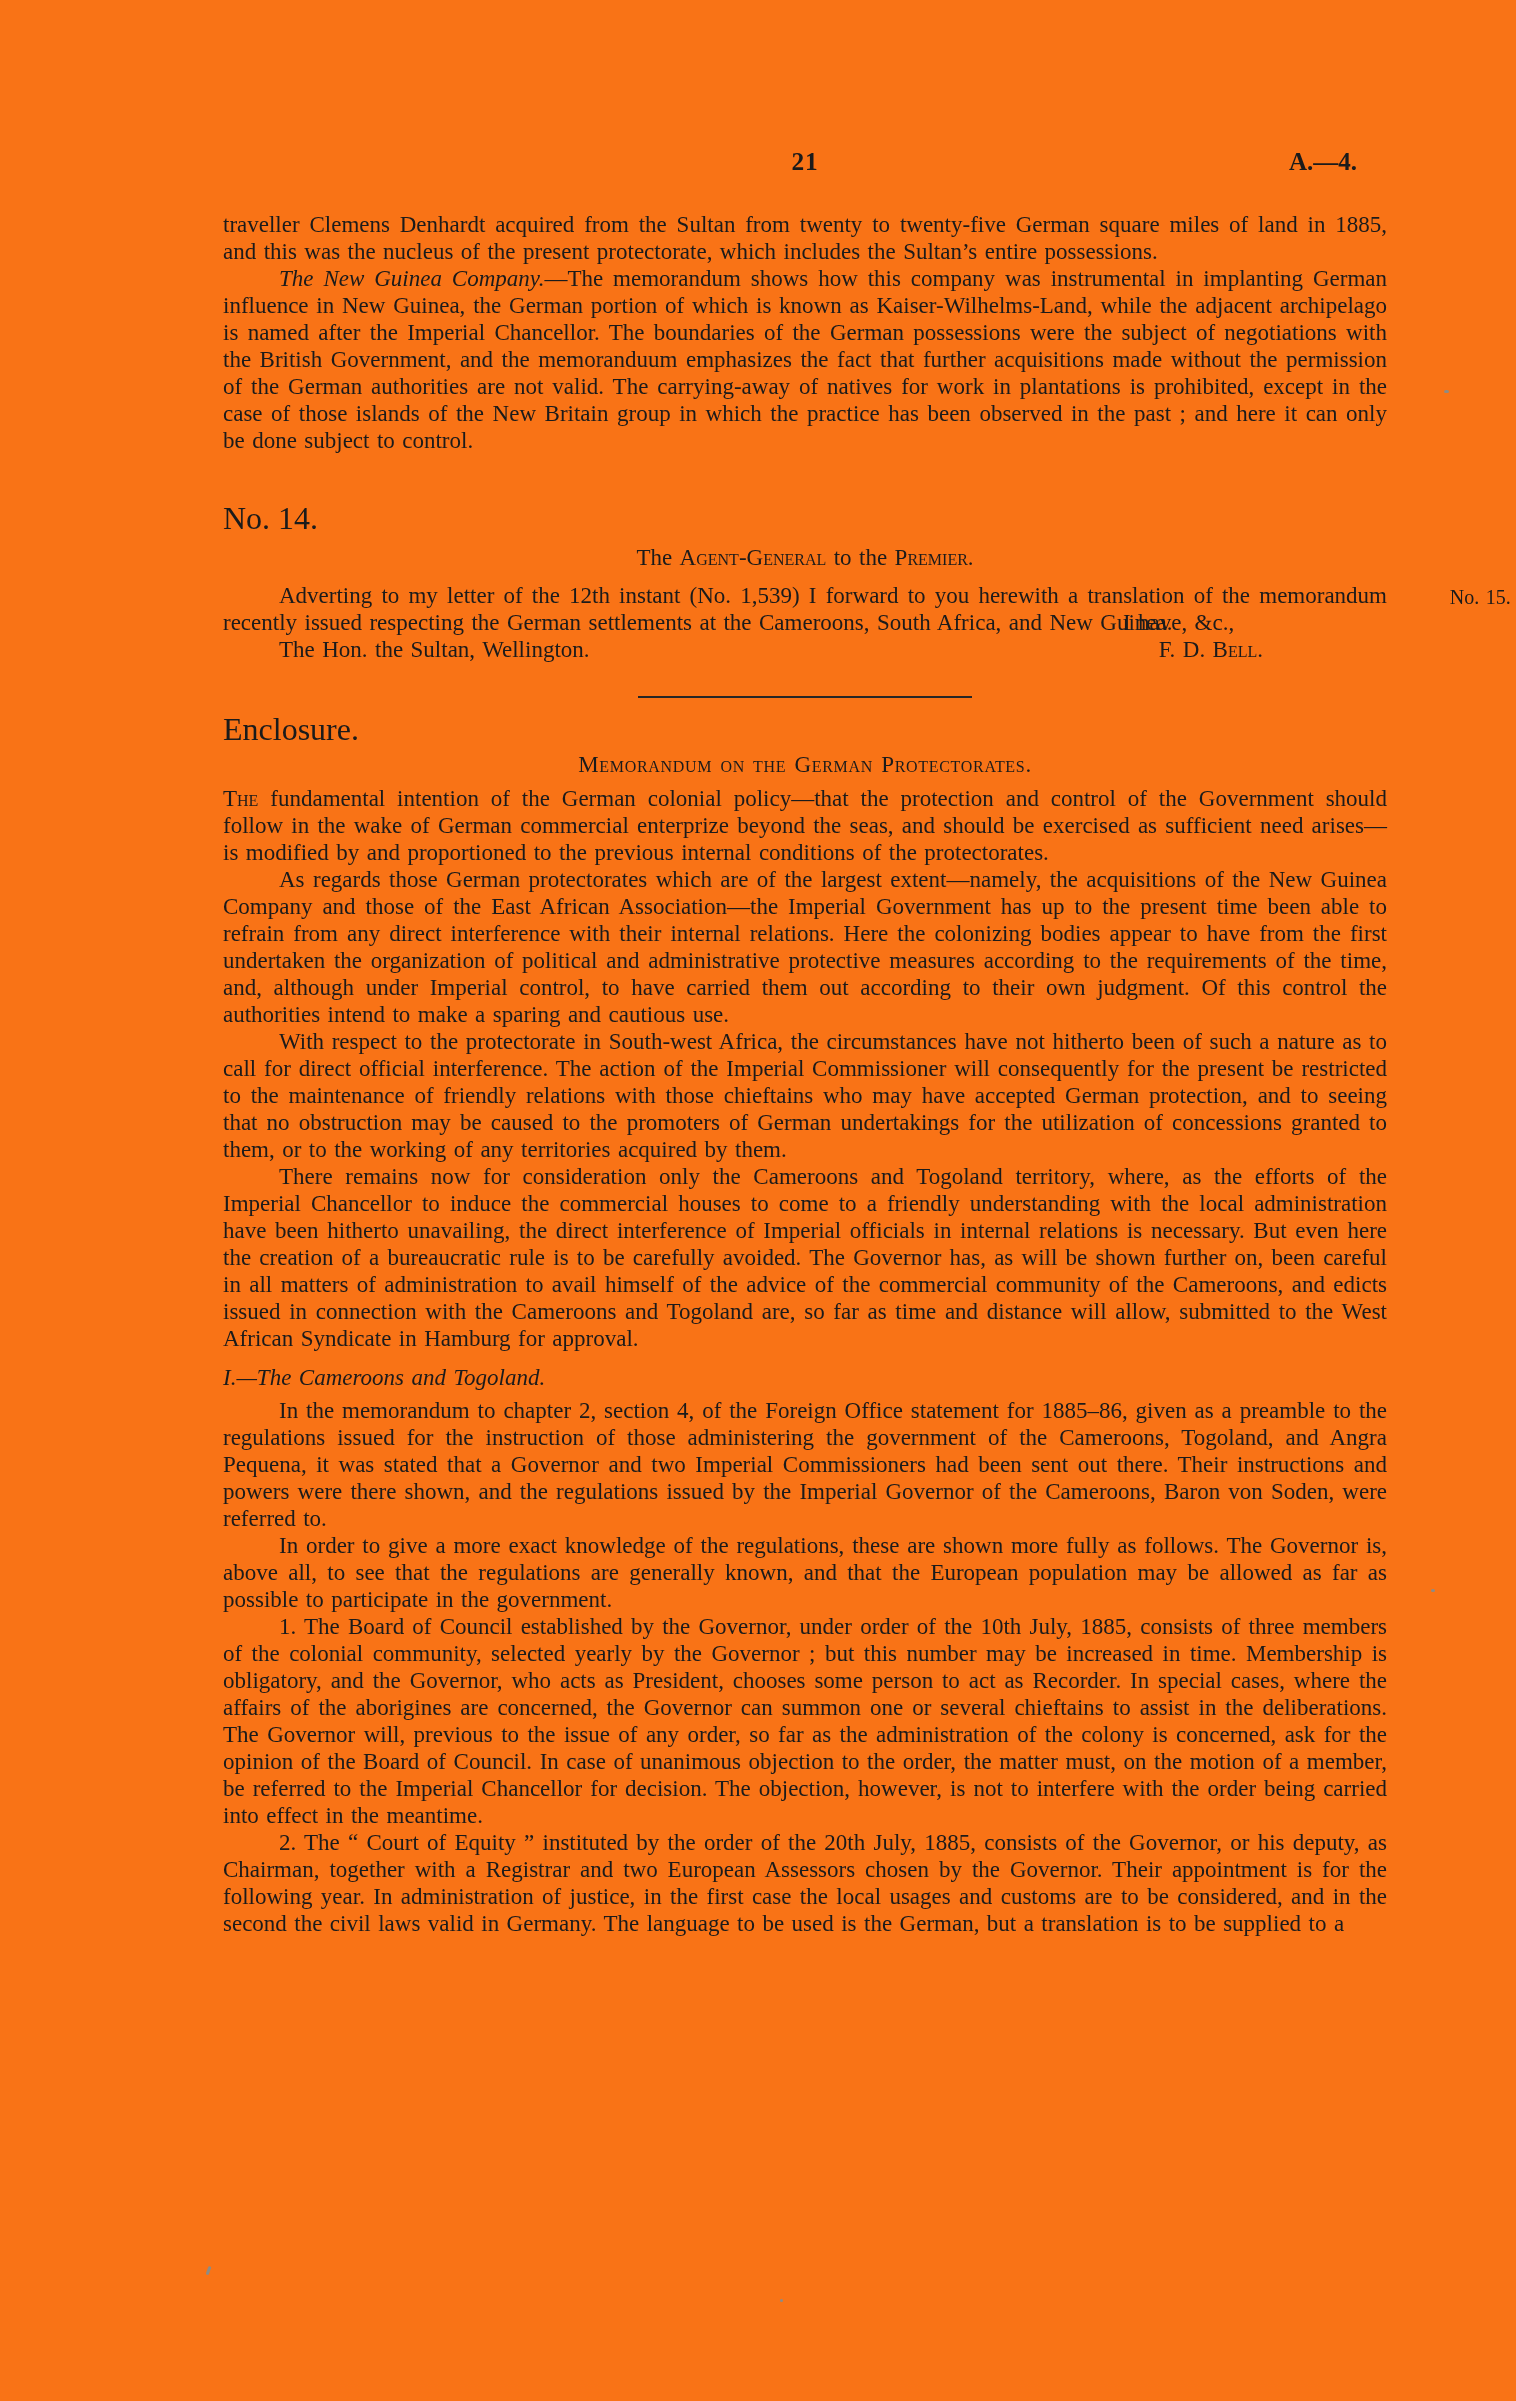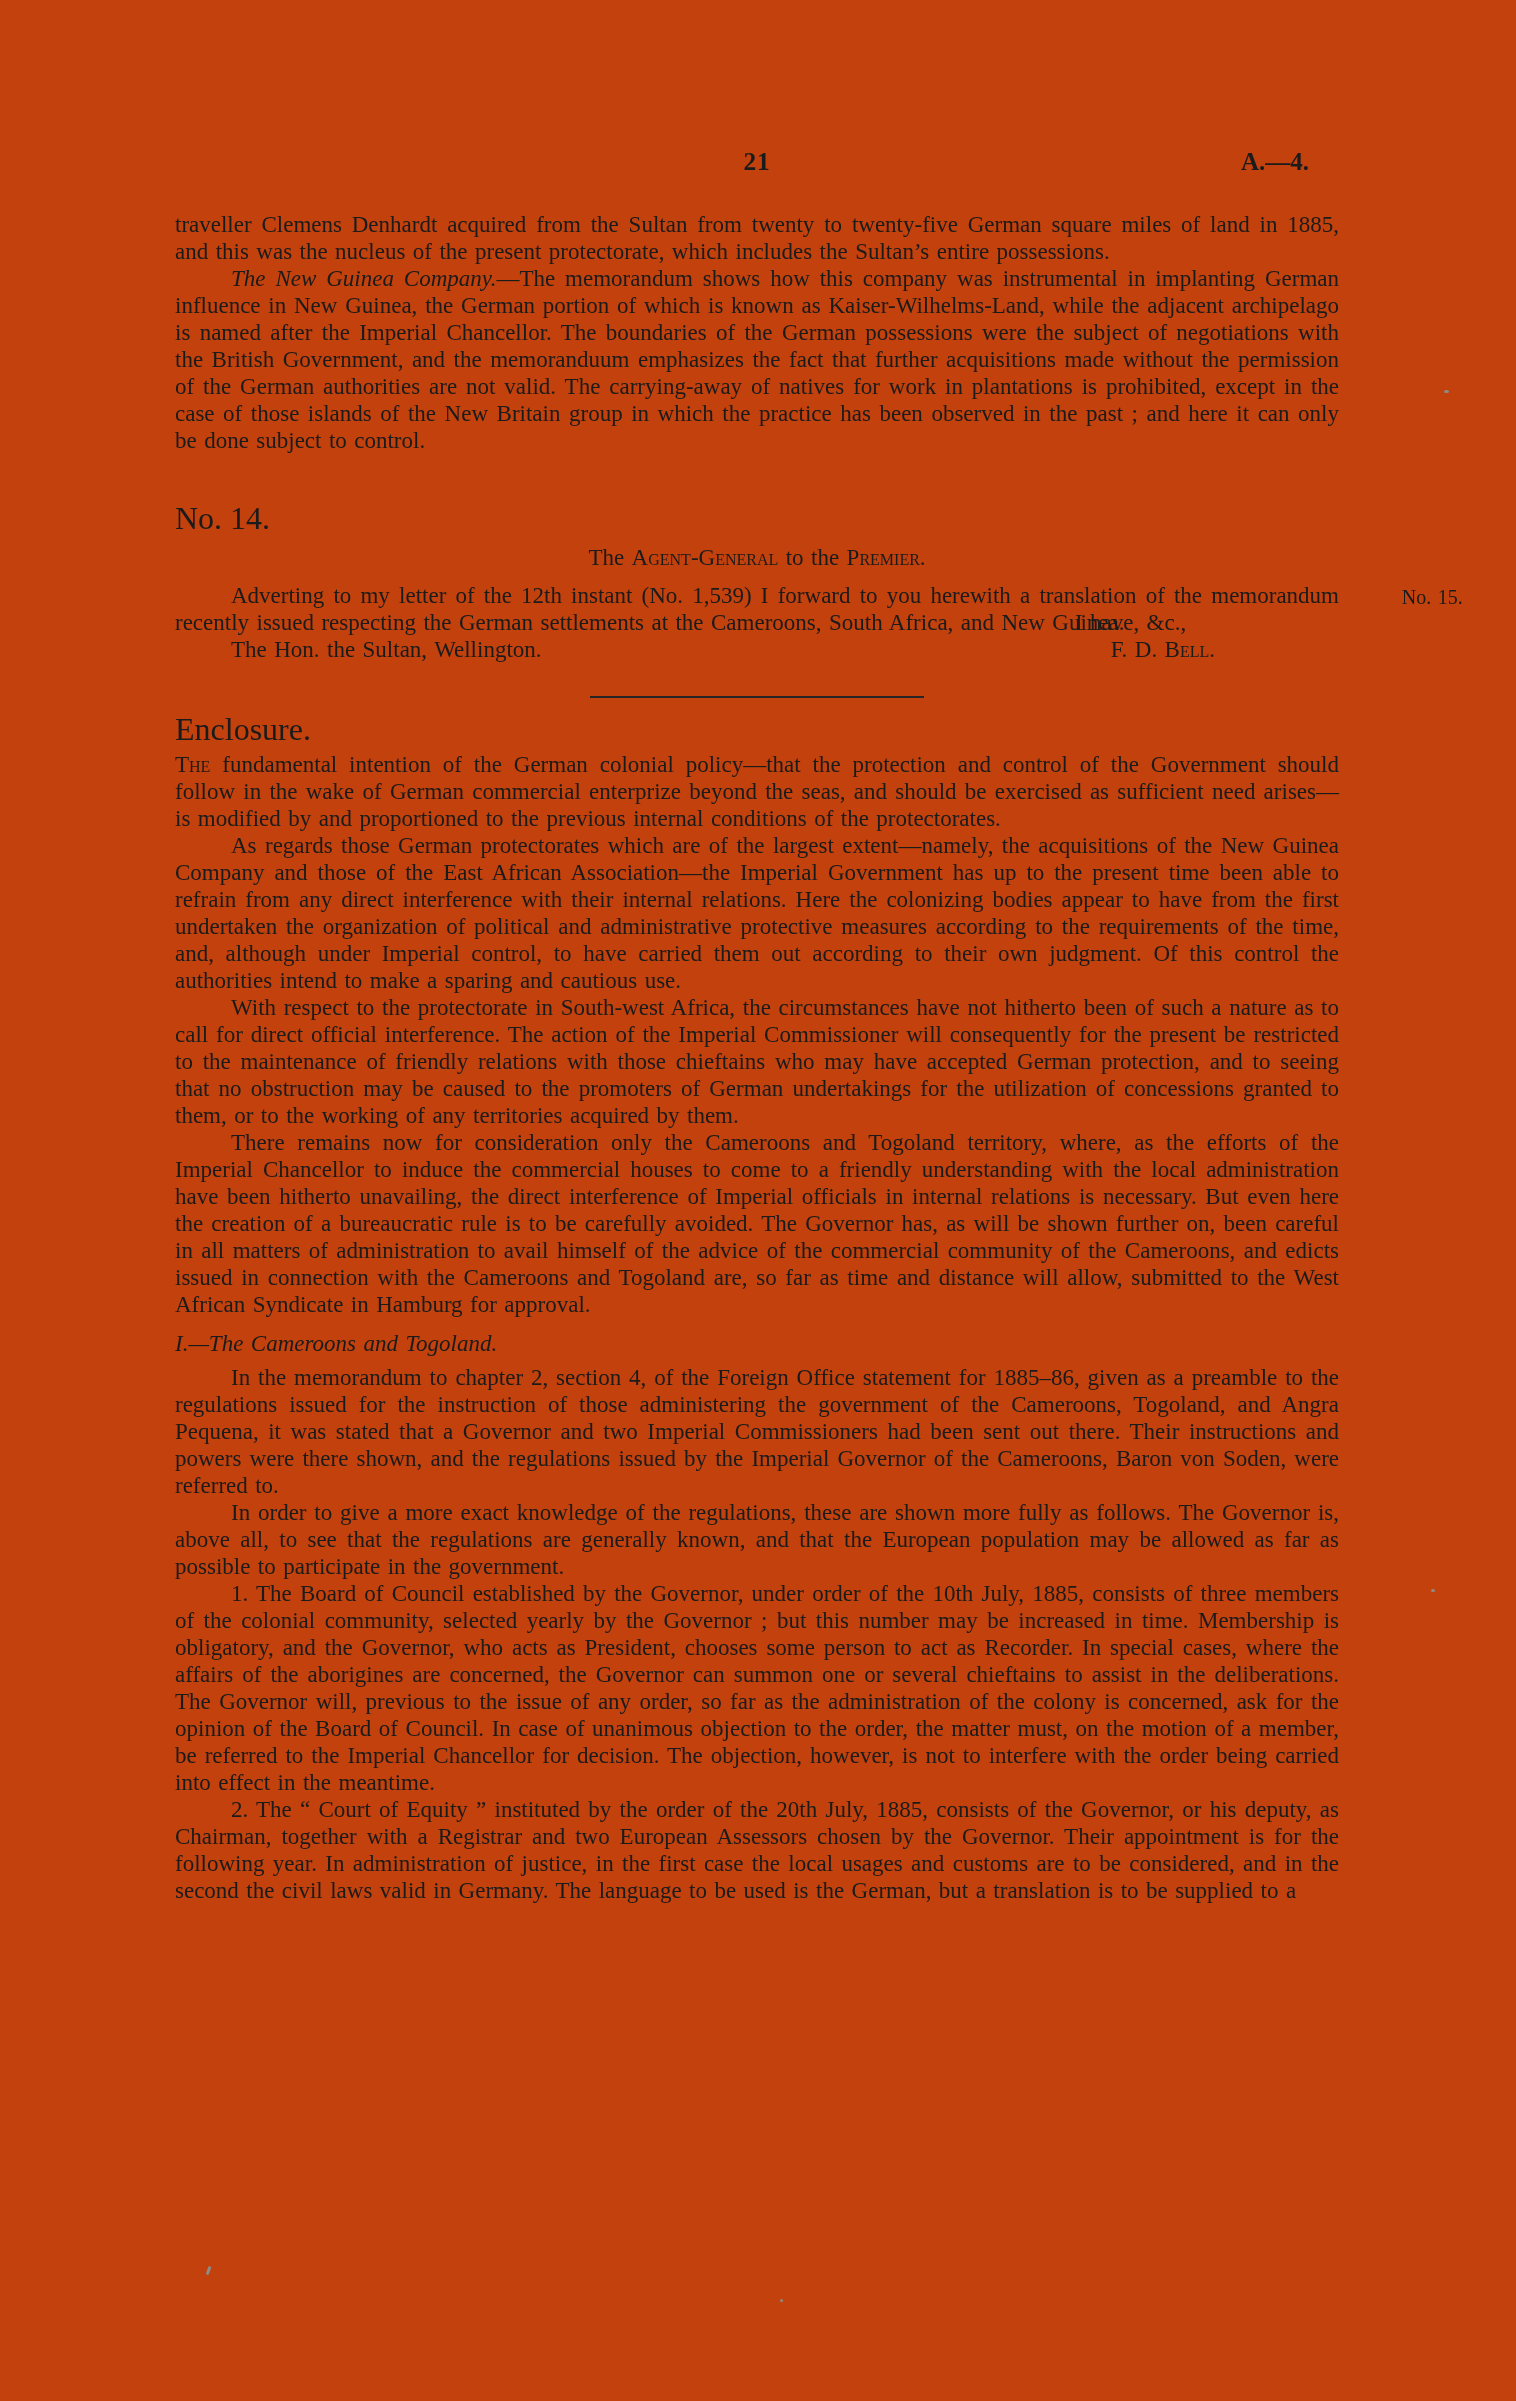--- a/index.html
+++ b/index.html
@@ -2,27 +2,28 @@
 <html style="font-size:10.7px"><head>
 <meta charset="utf-8">
 <title>Document</title>
 <style>
   * { margin: 0; padding: 0; box-sizing: border-box; }
   html, body { background: #fbfaf6; }
   .page {
     position: relative;
     width: 1517px;
     height: 2401px;
-    background: #c2410c;
+    background: #f97316;
     color: #1b1b1b;
     font-family: "Liberation Serif", "DejaVu Serif", serif;
     font-size: 23px;
     line-height: 27px;
     word-spacing: 1.7px;
     overflow: hidden;
+    padding-left: 48px;
   }
   .content {
     position: relative;
     width: 1164px;
     margin-left: 175px;
     padding-top: 148px;
   }
   .page-header { position: relative; height: 32px; margin-bottom: 31px; }
   .page-number {
     position: absolute; left: 0; right: 0; text-align: center;
@@ -98,20 +99,21 @@
       <div class="signature-row">
         <span>The Hon. the Sultan, Wellington.</span>
         <span class="smallcaps">F. D. Bell.</span>
       </div>
     </section>
 
     <div class="divider"></div>
 
     <section>
       <h2 class="doc-heading enclosure-heading">Enclosure.</h2>
+      <h3 class="memo-title">Memorandum on the German Protectorates.</h3>
 
       <p class="para no-indent"><span class="smallcaps">The</span><span> fundamental intention of the German colonial policy—that the protection and control of the Government should follow in the wake of German commercial enterprize beyond the seas, and should be exercised as sufficient need arises—is modified by and proportioned to the previous internal conditions of the protectorates.</span></p>
       <p class="para">As regards those German protectorates which are of the largest extent—namely, the acquisitions of the New Guinea Company and those of the East African Association—the Imperial Government has up to the present time been able to refrain from any direct interference with their internal relations. Here the colonizing bodies appear to have from the first undertaken the organization of political and administrative protective measures according to the requirements of the time, and, although under Imperial control, to have carried them out according to their own judgment. Of this control the authorities intend to make a sparing and cautious use.</p>
       <p class="para">With respect to the protectorate in South-west Africa, the circumstances have not hitherto been of such a nature as to call for direct official interference. The action of the Imperial Commissioner will consequently for the present be restricted to the maintenance of friendly relations with those chieftains who may have accepted German protection, and to seeing that no obstruction may be caused to the promoters of German undertakings for the utilization of concessions granted to them, or to the working of any territories acquired by them.</p>
       <p class="para">There remains now for consideration only the Cameroons and Togoland territory, where, as the efforts of the Imperial Chancellor to induce the commercial houses to come to a friendly understanding with the local administration have been hitherto unavailing, the direct interference of Imperial officials in internal relations is necessary. But even here the creation of a bureaucratic rule is to be carefully avoided. The Governor has, as will be shown further on, been careful in all matters of administration to avail himself of the advice of the commercial community of the Cameroons, and edicts issued in connection with the Cameroons and Togoland are, so far as time and distance will allow, submitted to the West African Syndicate in Hamburg for approval.</p>
 
       <h3 class="section-heading">I.—The Cameroons and Togoland.</h3>
 
       <p class="para">In the memorandum to chapter 2, section 4, of the Foreign Office statement for 1885–86, given as a preamble to the regulations issued for the instruction of those administering the government of the Cameroons, Togoland, and Angra Pequena, it was stated that a Governor and two Imperial Commissioners had been sent out there. Their instructions and powers were there shown, and the regulations issued by the Imperial Governor of the Cameroons, Baron von Soden, were referred to.</p>
       <p class="para">In order to give a more exact knowledge of the regulations, these are shown more fully as follows. The Governor is, above all, to see that the regulations are generally known, and that the European population may be allowed as far as possible to participate in the government.</p>

